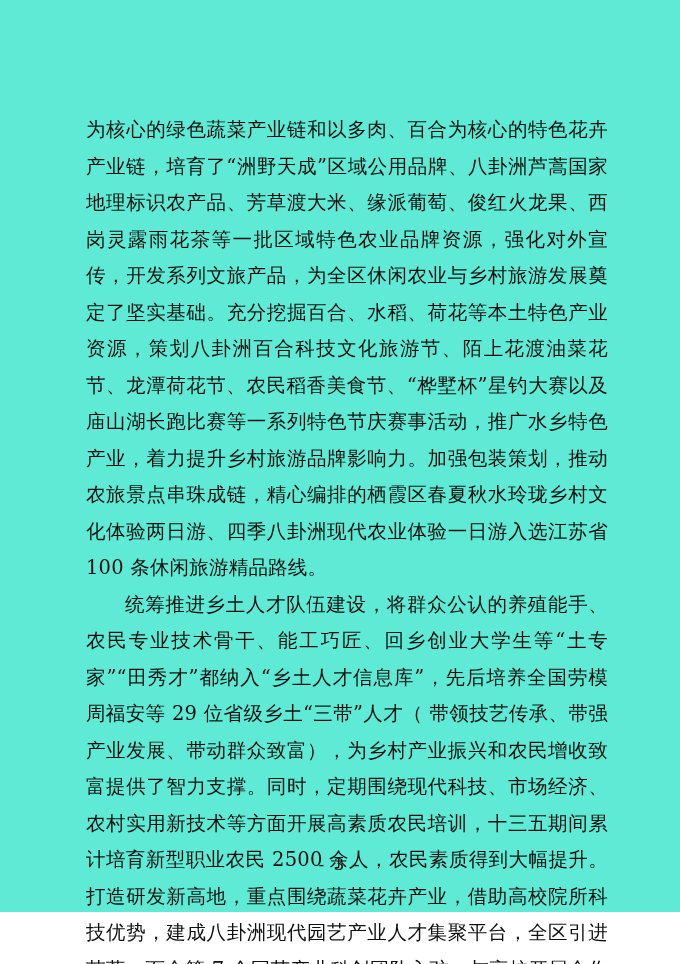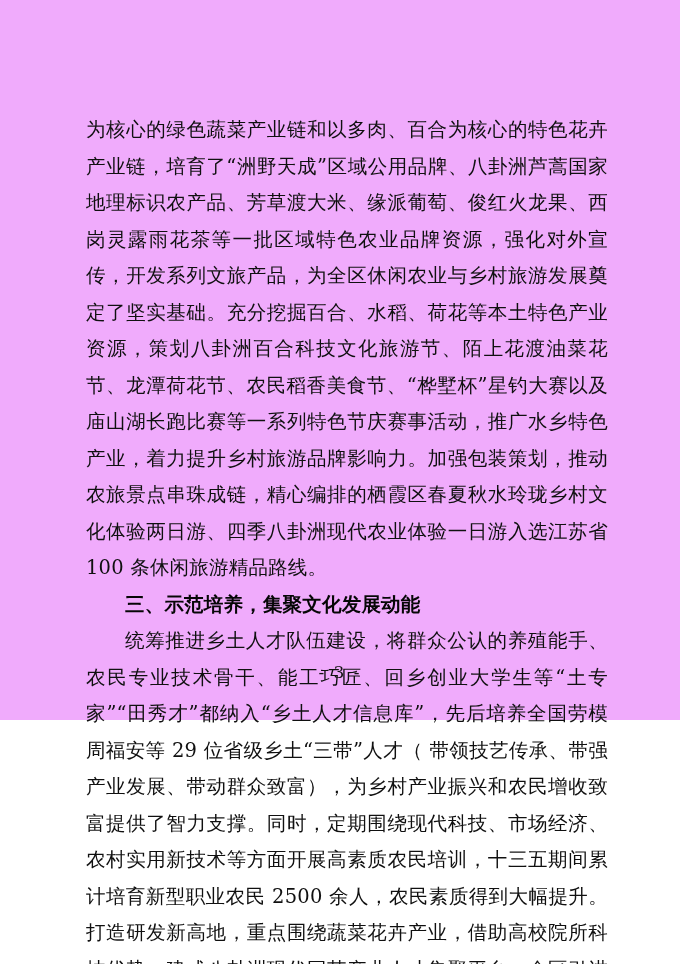--- a/index.html
+++ b/index.html
@@ -10,24 +10,24 @@
     width: 680px;
     height: 964px;
     background: #ffffff;
     font-family: "DejaVu Serif", "Liberation Serif", serif;
     color: #111111;
     overflow: hidden;
   }
   #page {
     position: relative;
     width: 680px;
-    height: 720px;
+    height: 912px;
     box-sizing: border-box;
     padding: 112px 72px 0 86px;
-    background: #f0abfc;
+    background: #5eead4;
   }
   .para {
     font-size: 19.5px;
     line-height: 36.5px;
     text-align: justify;
     text-justify: inter-ideograph;
     letter-spacing: 0.2px;
     margin: 0;
     color: #101010;
   }
@@ -58,18 +58,17 @@
     color: #141414;
   }
 </style>
 </head>
 <body>
 
 <div id="page">
 
   <p class="para continued">为核心的绿色蔬菜产业链和以多肉、百合为核心的特色花卉产业链，培育了“洲野天成”区域公用品牌、八卦洲芦蒿国家地理标识农产品、芳草渡大米、缘派葡萄、俊红火龙果、西岗灵露雨花茶等一批区域特色农业品牌资源，强化对外宣传，开发系列文旅产品，为全区休闲农业与乡村旅游发展奠定了坚实基础。充分挖掘百合、水稻、荷花等本土特色产业资源，策划八卦洲百合科技文化旅游节、陌上花渡油菜花节、龙潭荷花节、农民稻香美食节、“桦墅杯”星钓大赛以及庙山湖长跑比赛等一系列特色节庆赛事活动，推广水乡特色产业，着力提升乡村旅游品牌影响力。加强包装策划，推动农旅景点串珠成链，精心编排的栖霞区春夏秋水玲珑乡村文化体验两日游、四季八卦洲现代农业体验一日游入选江苏省 100 条休闲旅游精品路线。</p>
 
-  <h2 class="heading">三、示范培养，集聚文化发展动能</h2>
 
   <p class="para body-indent">统筹推进乡土人才队伍建设，将群众公认的养殖能手、农民专业技术骨干、能工巧匠、回乡创业大学生等“土专家”“田秀才”都纳入“乡土人才信息库”，先后培养全国劳模周福安等 29 位省级乡土“三带”人才（ 带领技艺传承、带强产业发展、带动群众致富），为乡村产业振兴和农民增收致富提供了智力支撑。同时，定期围绕现代科技、市场经济、农村实用新技术等方面开展高素质农民培训，十三五期间累计培育新型职业农民 2500 余人，农民素质得到大幅提升。打造研发新高地，重点围绕蔬菜花卉产业，借助高校院所科技优势，建成八卦洲现代园艺产业人才集聚平台，全区引进芦蒿、百合等 7 个园艺产业科创团队入驻，与高校开展合作对接项目 37 个，建设设施蔬菜花卉产学研合作示范基地 383 亩，开展科技创新研究和产业化示范推</p>
 
   <div class="footer">- 3 -</div>
 </div>
 
 </body></html>

